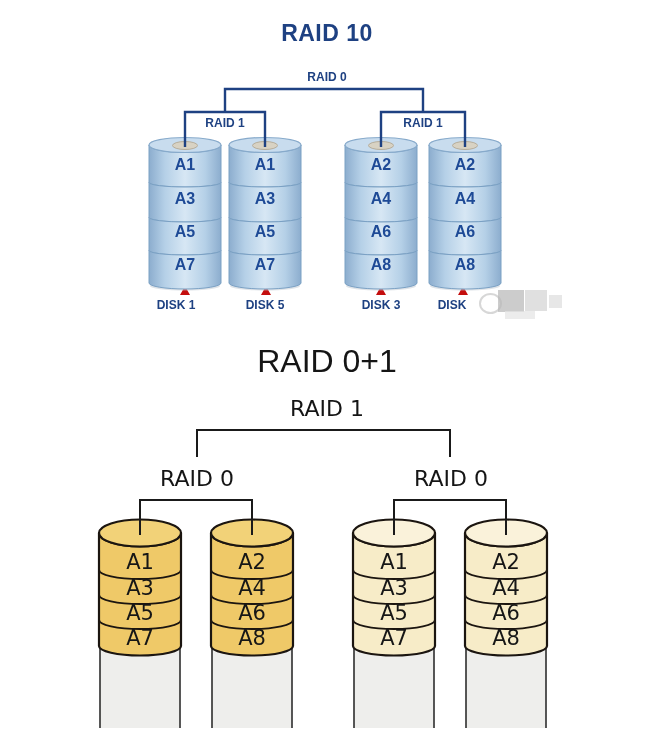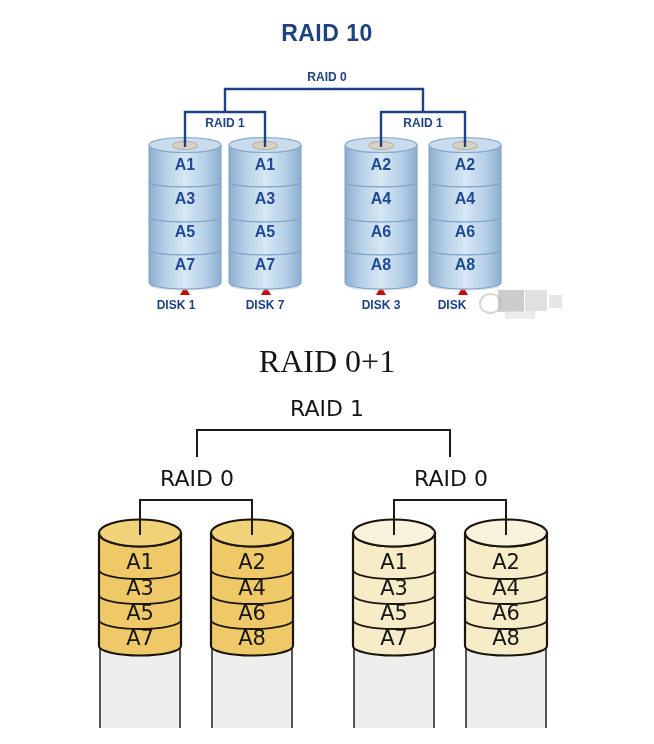--- a/index.html
+++ b/index.html
@@ -13,21 +13,21 @@
   .nv-label{font-size:12px;font-weight:bold;color:#1e4182;white-space:nowrap;}
   .root0-label{left:0;right:0;top:70px;text-align:center;}
   .raid1-label{transform:translateX(-50%);top:116px;}
   .disk-label{transform:translateX(-50%);top:298px;}
   .arrow-up{width:0;height:0;border-left:5px solid transparent;border-right:5px solid transparent;
             border-bottom:9px solid #c40d0d;transform:translateX(-50%);top:286px;}
   .lines-layer{left:0;top:0;z-index:6;pointer-events:none;}
   .disk-svg{z-index:2;}
   
   .bottom-title{left:0;right:0;top:343px;text-align:center;font-size:32px;color:#151515;
-                font-family:Liberation Serif, serif;}
+                font-family:Liberation Sans, sans-serif;}
   .bk-label{font-size:22px;color:#151515;font-family:"DejaVu Sans",sans-serif;white-space:nowrap;}
   .root1-label{left:0;right:0;top:396px;text-align:center;}
   .raid0-label{transform:translateX(-50%);top:466px;}
   
   .wm{z-index:7;}
   .wm-ring{left:479px;top:293px;width:19px;height:17px;border:2px solid #cdcdcd;
            border-radius:50%;opacity:.8;}
   .wm-b1{left:498px;top:290px;width:26px;height:22px;background:#b9b9b9;opacity:.72;}
   .wm-b2{left:525px;top:290px;width:22px;height:21px;background:#d8d8d8;opacity:.8;}
   .wm-b3{left:549px;top:295px;width:13px;height:13px;background:#cfcfcf;opacity:.5;}
@@ -136,21 +136,21 @@
     <text class="blue-block" x="38" y="62" text-anchor="middle" dominant-baseline="central">A4</text>
     <text class="blue-block" x="38" y="95" text-anchor="middle" dominant-baseline="central">A6</text>
     <text class="blue-block" x="38" y="128" text-anchor="middle" dominant-baseline="central">A8</text>
   </svg>
 
   <div class="abs arrow-up" style="left:185px;"></div>
   <div class="abs arrow-up" style="left:266px;"></div>
   <div class="abs arrow-up" style="left:381px;"></div>
   <div class="abs arrow-up" style="left:463px;"></div>
   <div class="abs nv-label disk-label" style="left:176px;">DISK 1</div>
-  <div class="abs nv-label disk-label" style="left:265px;">DISK 7</div>
+  <div class="abs nv-label disk-label" style="left:265px;">DISK 5</div>
   <div class="abs nv-label disk-label" style="left:381px;text-align:right;">DISK 3</div>
   <div class="abs nv-label disk-label" style="left:452px;text-align:center;">DISK</div>
 
   <div class="abs wm wm-ring"></div>
   <div class="abs wm wm-b1"></div>
   <div class="abs wm wm-b2"></div>
   <div class="abs wm wm-b3"></div>
   <div class="abs wm wm-b4"></div>
 
   <div class="abs bottom-title">RAID 0+1</div>

